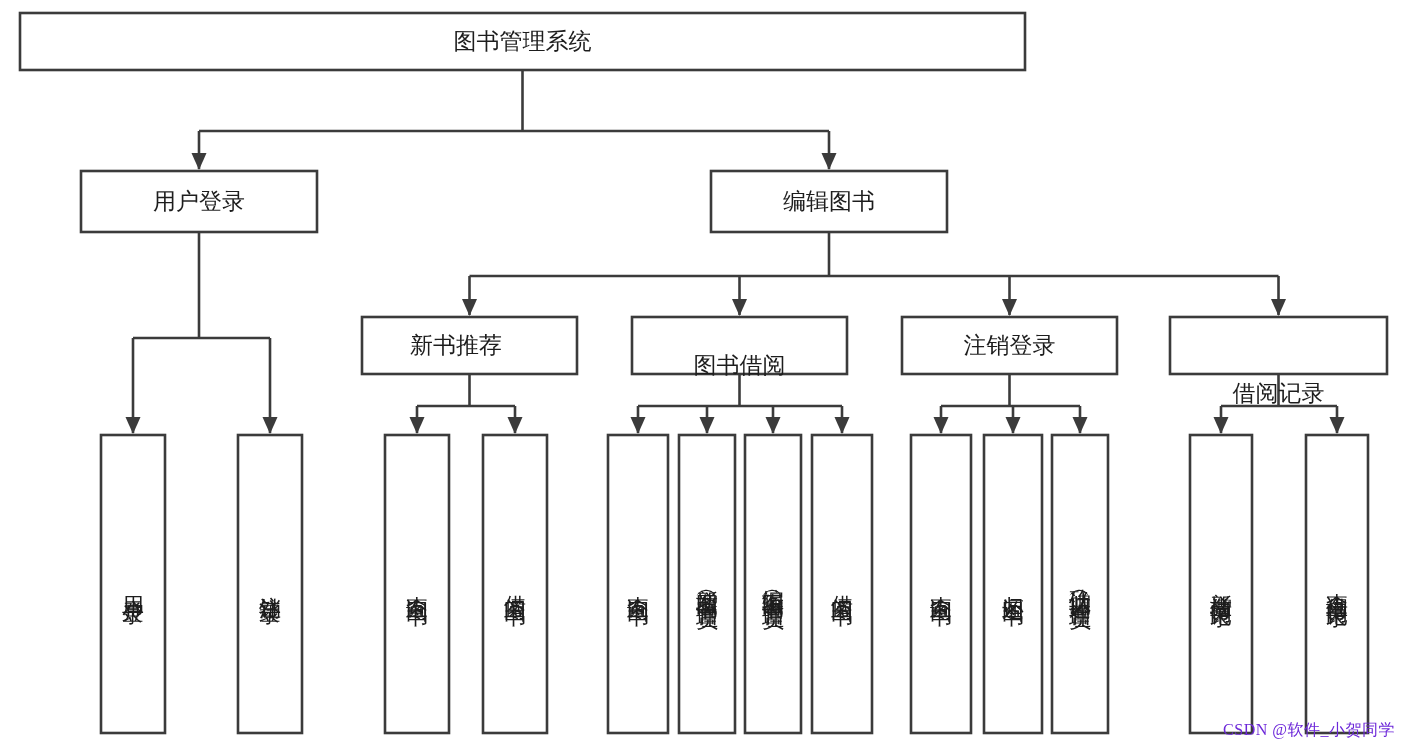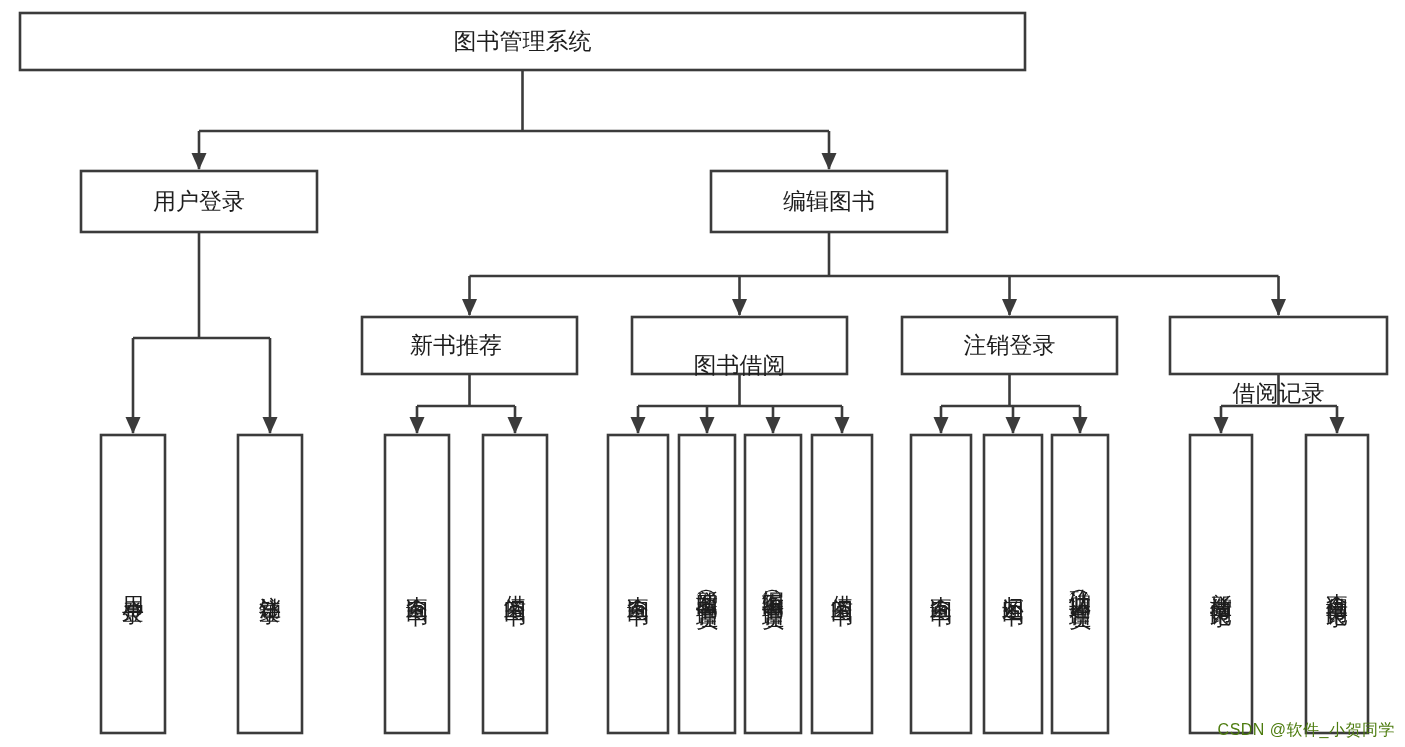--- a/index.html
+++ b/index.html
@@ -61,22 +61,22 @@
     font-size: 22px;
     letter-spacing: 3px;
     align-items: center;
     justify-content: center;
   }
   #watermark {
     position: absolute;
     right: 10px;
     bottom: 6px;
     font-size: 16px;
-    color: #4d7c0f;
-    font-family: Liberation Sans, sans-serif;
+    color: #6d28d9;
+    font-family: Liberation Serif, serif;
     letter-spacing: 0.5px;
     white-space: nowrap;
   }
 </style>
 </head>
 <body>
 
 <div id="diagram-root">
 
   <svg id="tree-svg" viewBox="0 0 1405 747">

